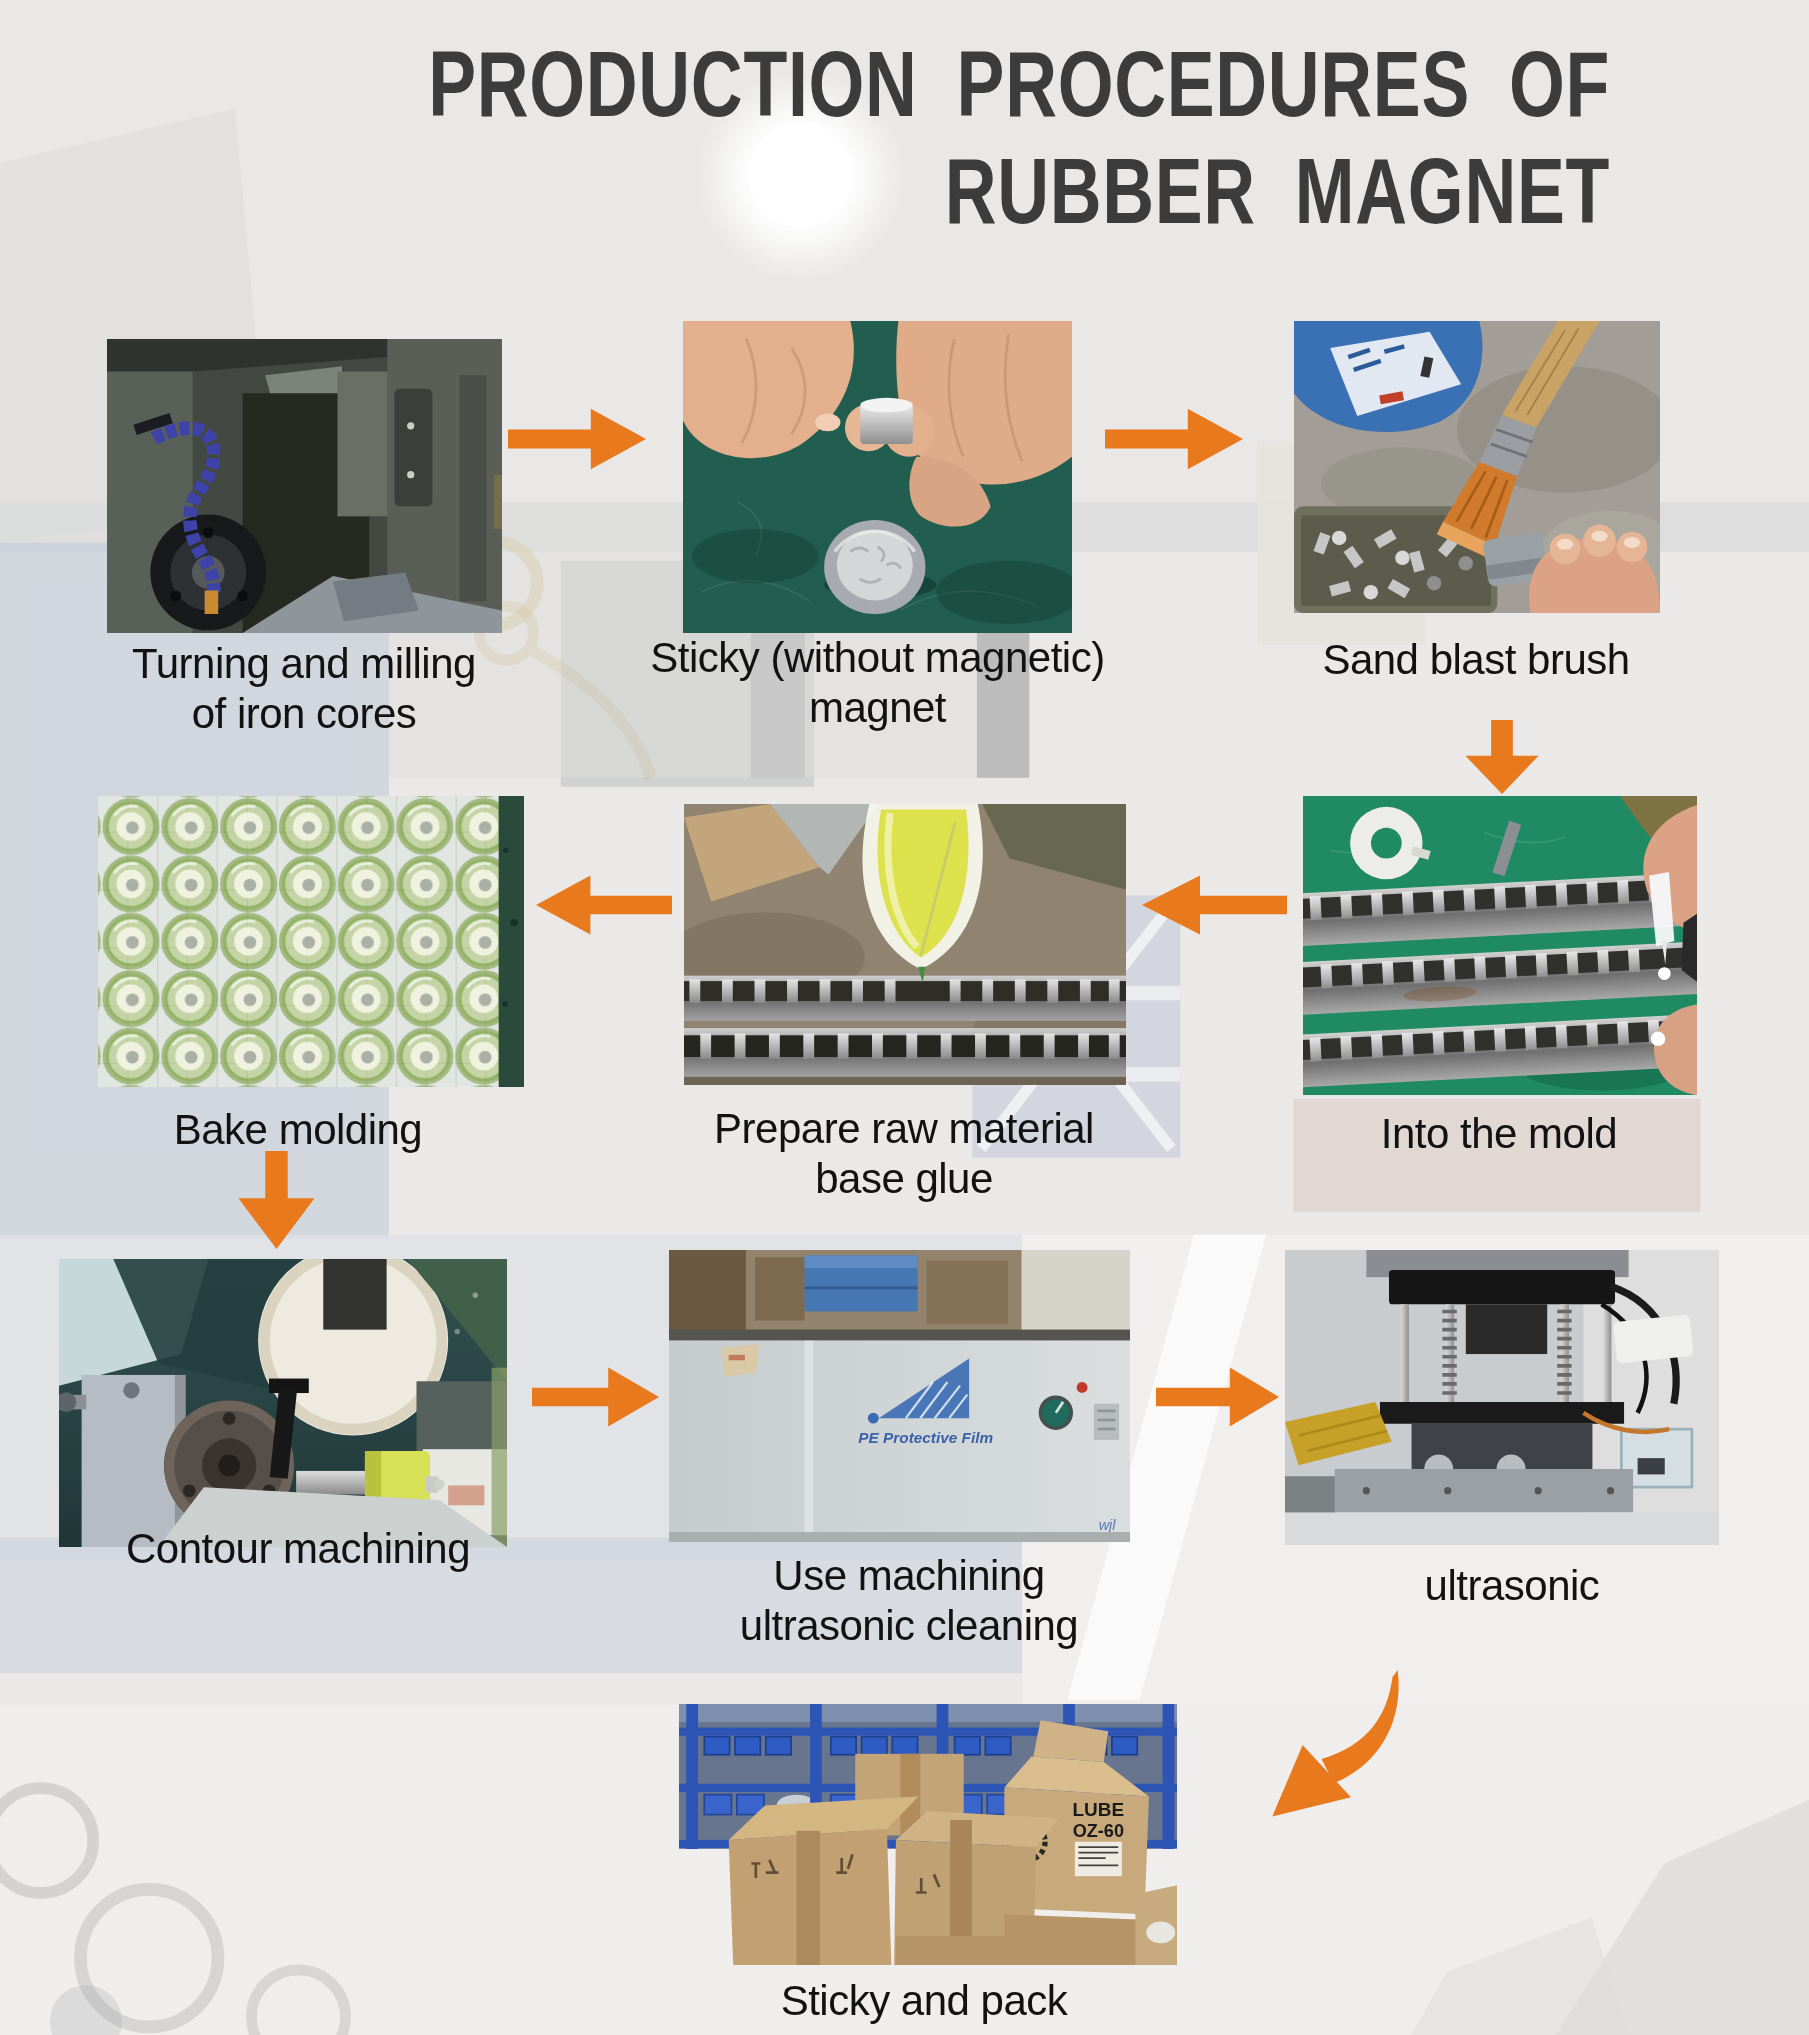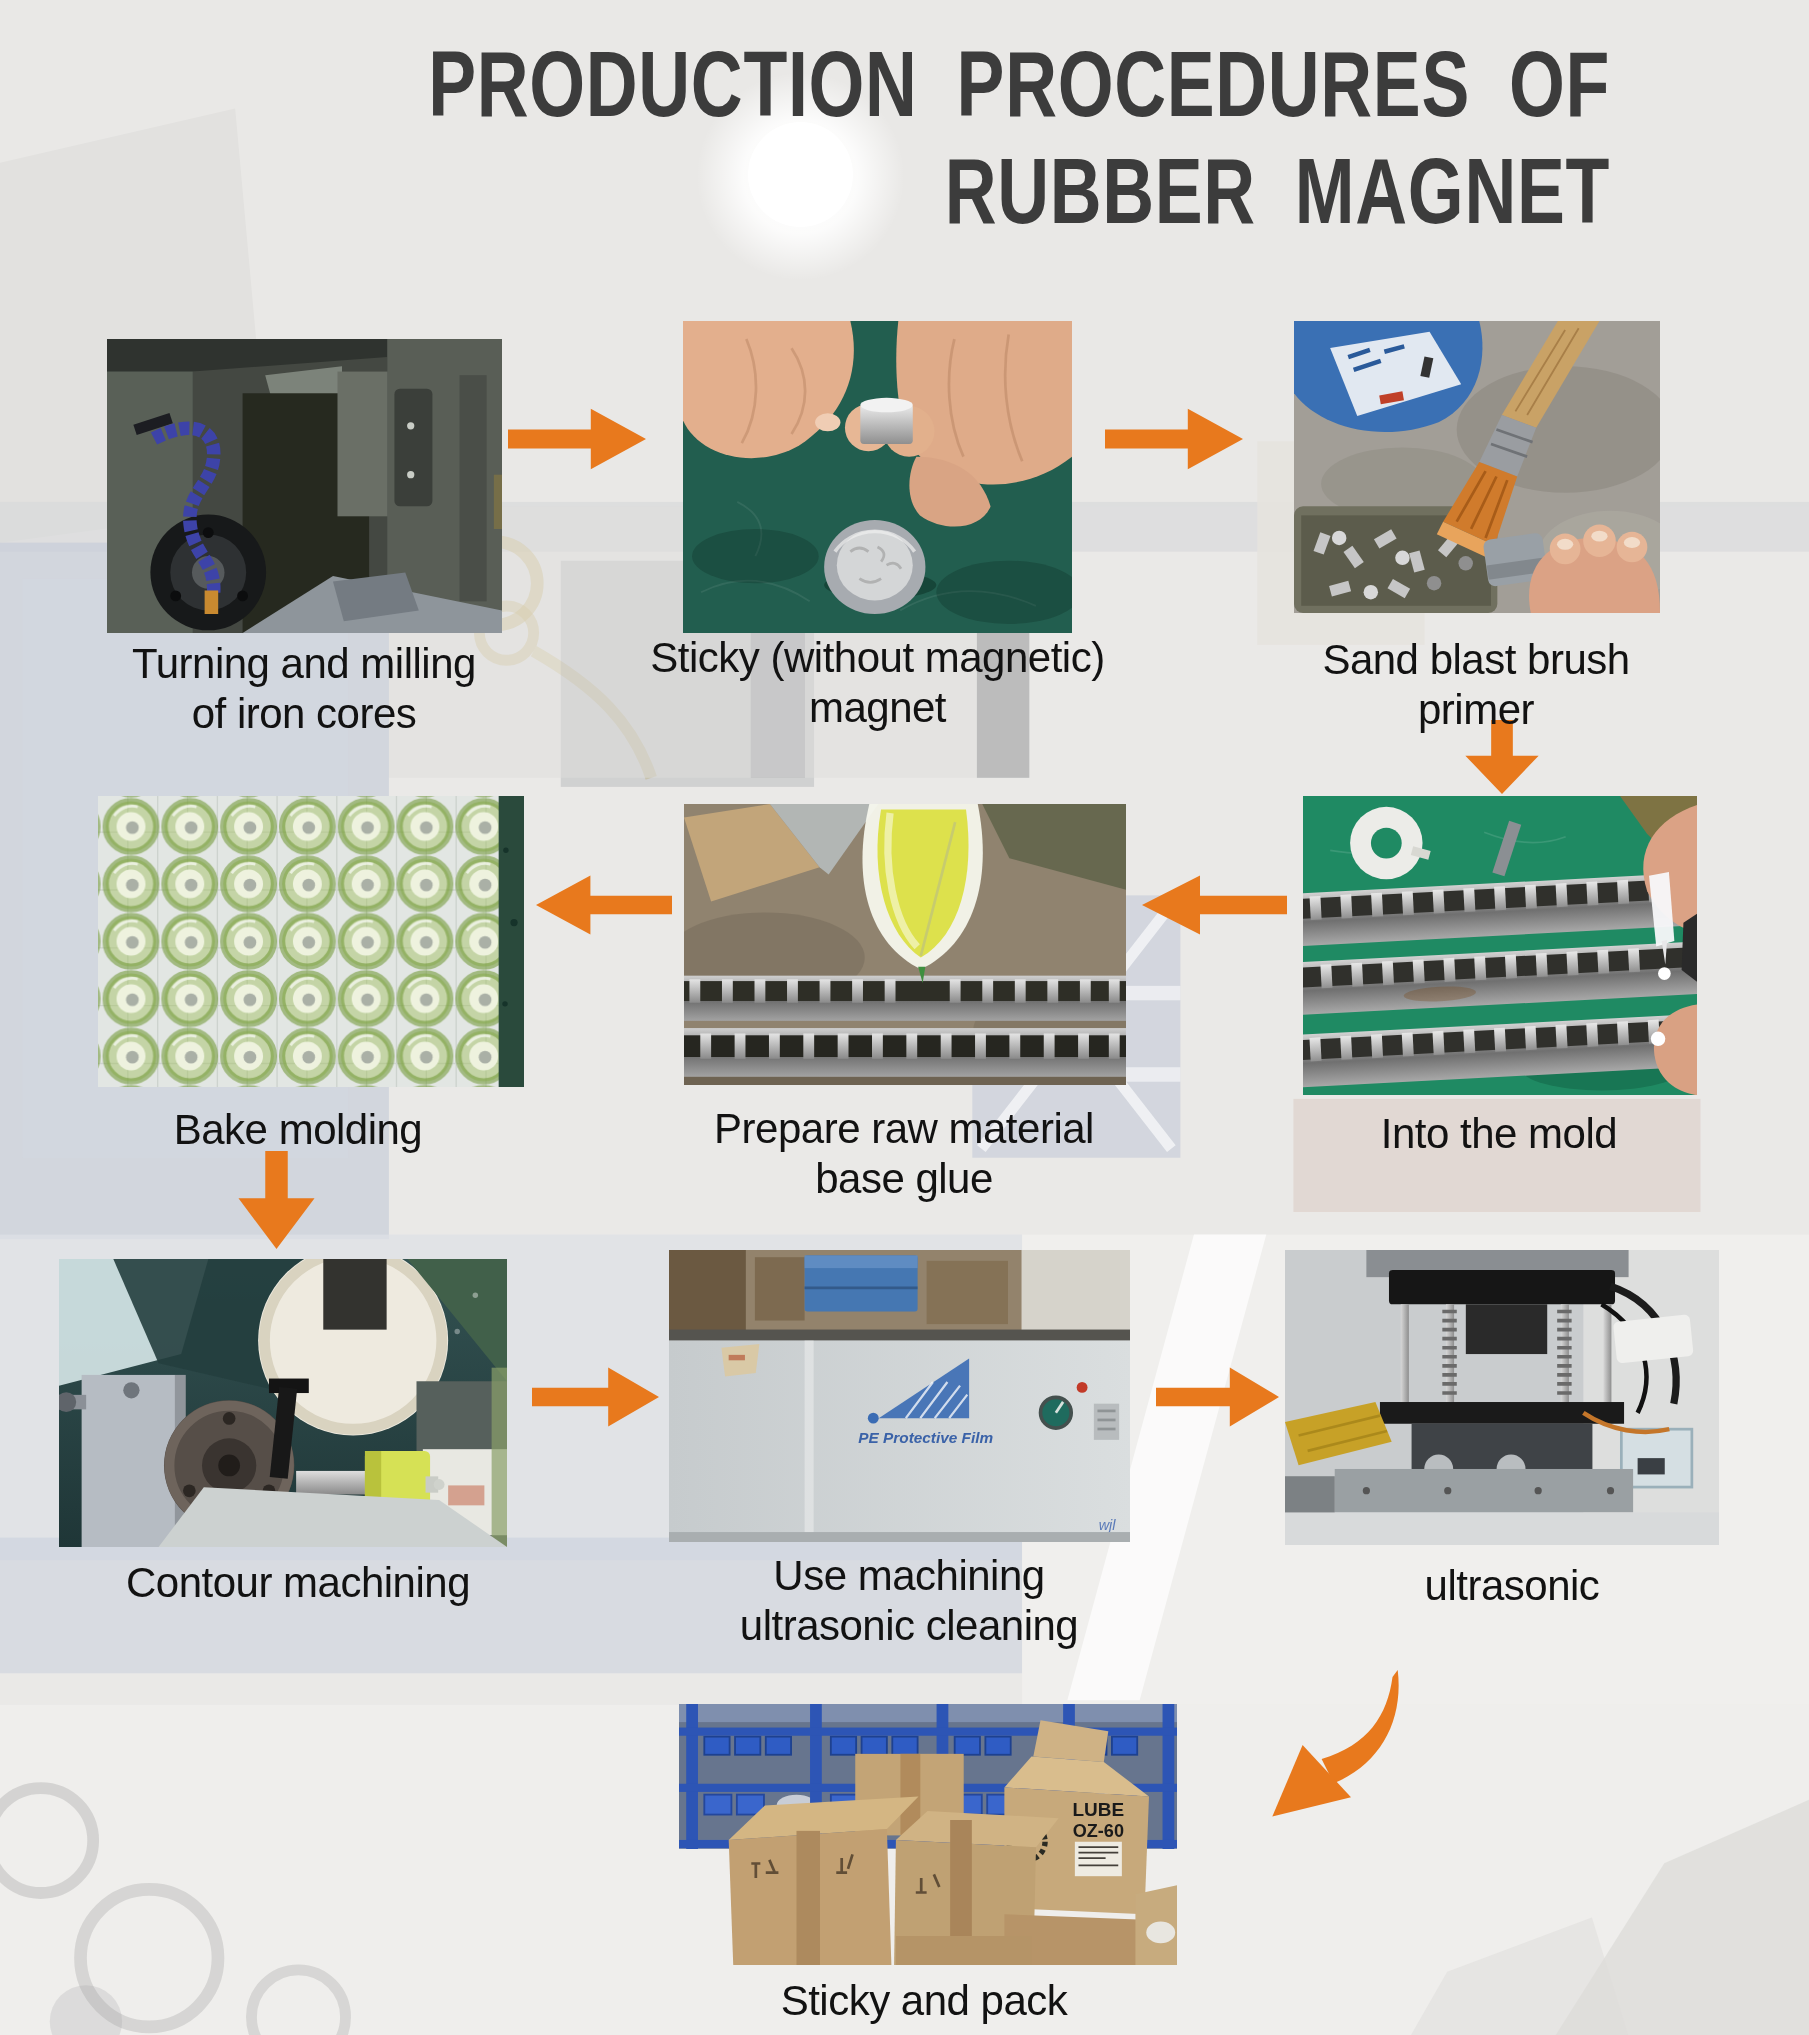--- a/index.html
+++ b/index.html
@@ -611,33 +611,32 @@
 <div class="caption" style="left:69px;top:639px;width:470px">
   <div>Turning and milling</div>
   <div>of iron cores</div>
 </div>
 <div class="caption" style="left:624px;top:633px;width:507px">
   <div>Sticky (without magnetic)</div>
   <div>magnet</div>
 </div>
 <div class="caption" style="left:1259px;top:635px;width:434px">
   <div>Sand blast brush</div>
-  <div>primer</div>
 </div>
 <div class="caption" style="left:1291px;top:1109px;width:416px">
   <div>Into the mold</div>
 </div>
 <div class="caption" style="left:669px;top:1104px;width:470px">
   <div>Prepare raw material</div>
   <div>base glue</div>
 </div>
 <div class="caption" style="left:81px;top:1105px;width:434px">
   <div>Bake molding</div>
 </div>
-<div class="caption" style="left:72px;top:1558px;width:452px">
+<div class="caption" style="left:72px;top:1524px;width:452px">
   <div>Contour machining</div>
 </div>
 <div class="caption" style="left:674px;top:1551px;width:470px">
   <div>Use machining</div>
   <div>ultrasonic cleaning</div>
 </div>
 <div class="caption" style="left:1295px;top:1561px;width:434px">
   <div>ultrasonic</div>
 </div>
 <div class="caption" style="left:689px;top:1976px;width:470px">

